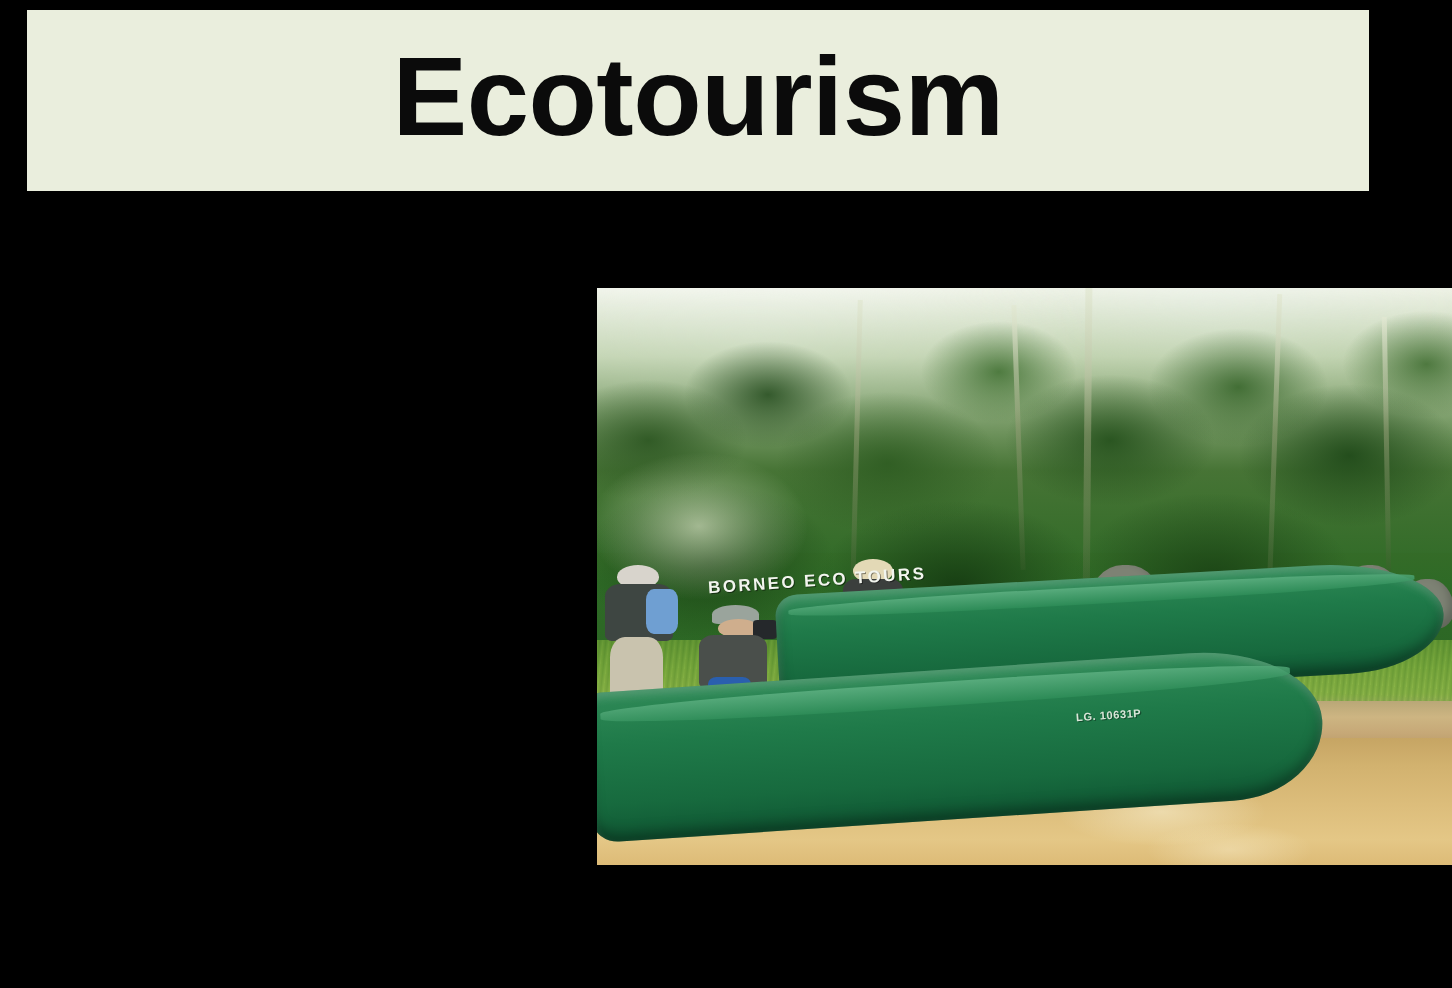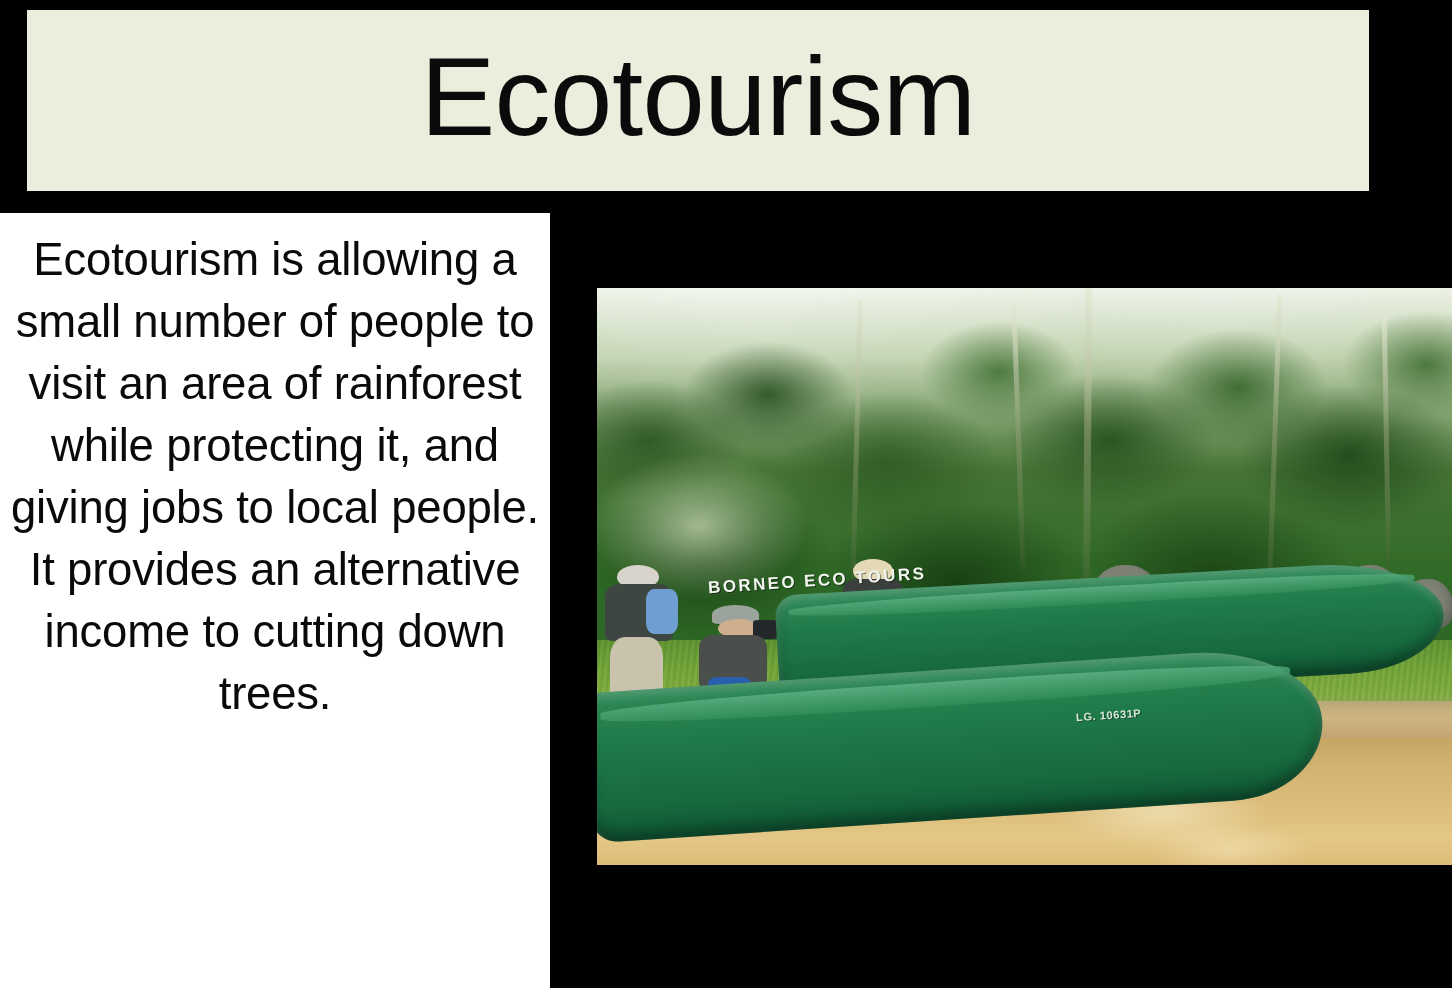--- a/index.html
+++ b/index.html
@@ -32,21 +32,21 @@
     width: 1342px;
     height: 181px;
     background: #eaeedd;
     display: flex;
     align-items: center;
     justify-content: center;
   }
   #title-text {
     font-family: "Liberation Sans", sans-serif;
     font-size: 112px;
-    font-weight: 400;
+    font-weight: 700;
     color: #0b0b0b;
     line-height: 1;
     letter-spacing: -0.5px;
     white-space: nowrap;
     transform: translateY(-4px);
   }
 
   
   #body-box {
     position: absolute;
@@ -249,24 +249,20 @@
 </style>
 </head>
 <body>
 
 <div id="slide">
 
   <div id="title-box">
     <div id="title-text">Ecotourism</div>
   </div>
 
-  <div id="body-box">
-    <div id="body-text">Ecotourism is allowing a small number of people to visit an area of rainforest while protecting it, and giving jobs to local people.
-It provides an alternative income to cutting down trees.</div>
-  </div>
 
   <div id="photo">
 
     <div class="ph-layer" id="ph-sky"></div>
     <div class="ph-layer" id="ph-forest"></div>
 
     <div class="ph-layer trunk" style="left:30%; top:2%; height:50%; transform:rotate(1.5deg);"></div>
     <div class="ph-layer trunk" style="left:49%; top:3%; height:46%; transform:rotate(-2deg);"></div>
     <div class="ph-layer trunk" style="left:57%; top:0%; height:56%; width:7px; transform:rotate(0.5deg);"></div>
     <div class="ph-layer trunk" style="left:79%; top:1%; height:52%; transform:rotate(2deg);"></div>

